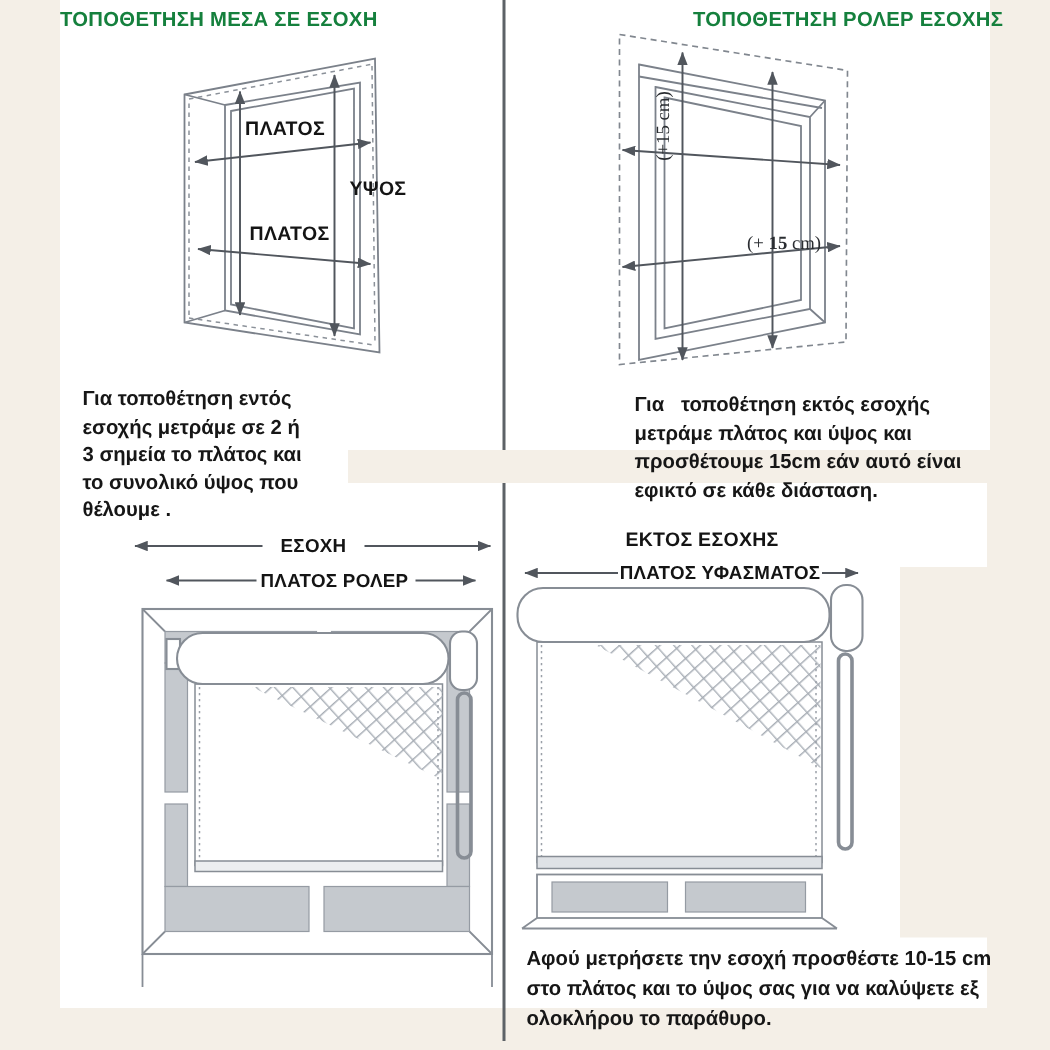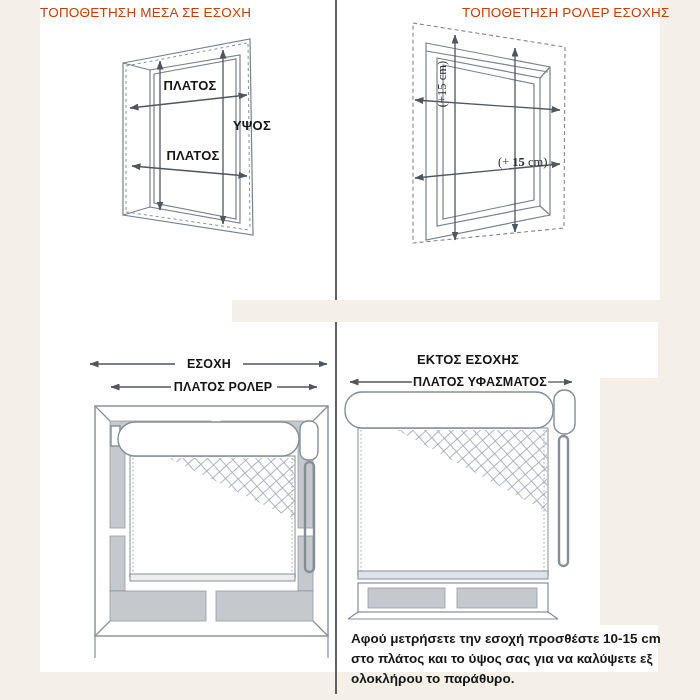--- a/index.html
+++ b/index.html
@@ -1,21 +1,21 @@
 <!DOCTYPE html>
 <html><head>
 <meta charset="utf-8">
 <style>
   html,body{margin:0;padding:0;background:#f4efe7;}
   .page{position:relative;width:700px;height:700px;background:#f4efe7;overflow:hidden;
         font-family:"Liberation Sans","DejaVu Sans",sans-serif;}
   .patch{position:absolute;background:#ffffff;}
   .patch-cream{position:absolute;background:#f4efe7;}
   .divider{position:absolute;width:2px;background:#5d6267;}
-  .ttl{position:absolute;font-weight:400;font-size:13.5px;line-height:16px;color:#c2410c;letter-spacing:.2px;}
+  .ttl{position:absolute;font-weight:700;font-size:13.5px;line-height:16px;color:#15803d;letter-spacing:.2px;}
   .para{position:absolute;font-weight:700;font-size:13.5px;color:#161616;white-space:pre-wrap;}
   svg{position:absolute;overflow:visible;}
   text.lbl{font-family:"Liberation Sans","DejaVu Sans",sans-serif;font-weight:700;font-size:12.5px;fill:#141414;letter-spacing:.2px;}
   text.lbl-big{font-family:"Liberation Sans","DejaVu Sans",sans-serif;font-weight:700;font-size:13px;fill:#141414;letter-spacing:.2px;}
   text.ser{font-family:"Liberation Serif","DejaVu Serif",serif;font-weight:400;font-size:12.5px;fill:#2a2d31;}
   .arrow{stroke:#51565d;stroke-width:1.3;}
   .art{stroke:#7b818a;fill:none;stroke-width:1.2;}
   .grayblk{fill:#c5c9ce;stroke:#959ba3;stroke-width:.8;}
   .white{fill:#ffffff;stroke:#878d95;stroke-width:1.4;}
 </style>
@@ -77,20 +77,29 @@
     <g>
       <line class="arrow" x1="55" y1="27" x2="55" y2="232" marker-start="url(#ah)" marker-end="url(#ah)"></line>
       <line class="arrow" x1="115" y1="40" x2="115" y2="224" marker-start="url(#ah)" marker-end="url(#ah)"></line>
       <line class="arrow" x1="15" y1="92" x2="160" y2="102" marker-start="url(#ah)" marker-end="url(#ah)"></line>
       <line class="arrow" x1="15" y1="170" x2="160" y2="156" marker-start="url(#ah)" marker-end="url(#ah)"></line>
     </g>
     <text class="ser" transform="translate(46,76) rotate(-90)" text-anchor="middle">(+15 cm)</text>
     <text class="ser" x="98" y="158" text-anchor="start"><tspan>(+ </tspan><tspan font-weight="700">15</tspan><tspan> cm)</tspan></text>
   </svg>
 
+  <div class="para" style="left:55px;top:257px;width:195px;line-height:18.5px">Για τοποθέτηση εντός
+εσοχής μετράμε σε 2 ή
+3 σημεία το πλάτος και
+το συνολικό ύψος που
+θέλουμε .</div>
+  <div class="para" style="left:423px;top:260px;width:262px;line-height:19px">Για   τοποθέτηση εκτός εσοχής
+μετράμε πλάτος και ύψος και
+προσθέτουμε 15cm εάν αυτό είναι
+εφικτό σε κάθε διάσταση.</div>
 
   <svg style="left:85px;top:350px" width="250" height="310" viewBox="0 0 250 310">
     <text class="lbl" x="124" y="18" text-anchor="middle">ΕΣΟΧΗ</text>
     <line class="arrow" x1="5" y1="14" x2="90" y2="14" marker-start="url(#ah)"></line>
     <line class="arrow" x1="158" y1="14" x2="242" y2="14" marker-end="url(#ah)"></line>
     <text class="lbl" x="138" y="41" text-anchor="middle">ΠΛΑΤΟΣ ΡΟΛΕΡ</text>
     <line class="arrow" x1="26" y1="37" x2="86" y2="37" marker-start="url(#ah)"></line>
     <line class="arrow" x1="192" y1="37" x2="232" y2="37" marker-end="url(#ah)"></line>
 
     <rect x="10" y="56" width="233" height="230" fill="#ffffff" stroke="#878d95" stroke-width="1.4"></rect>

